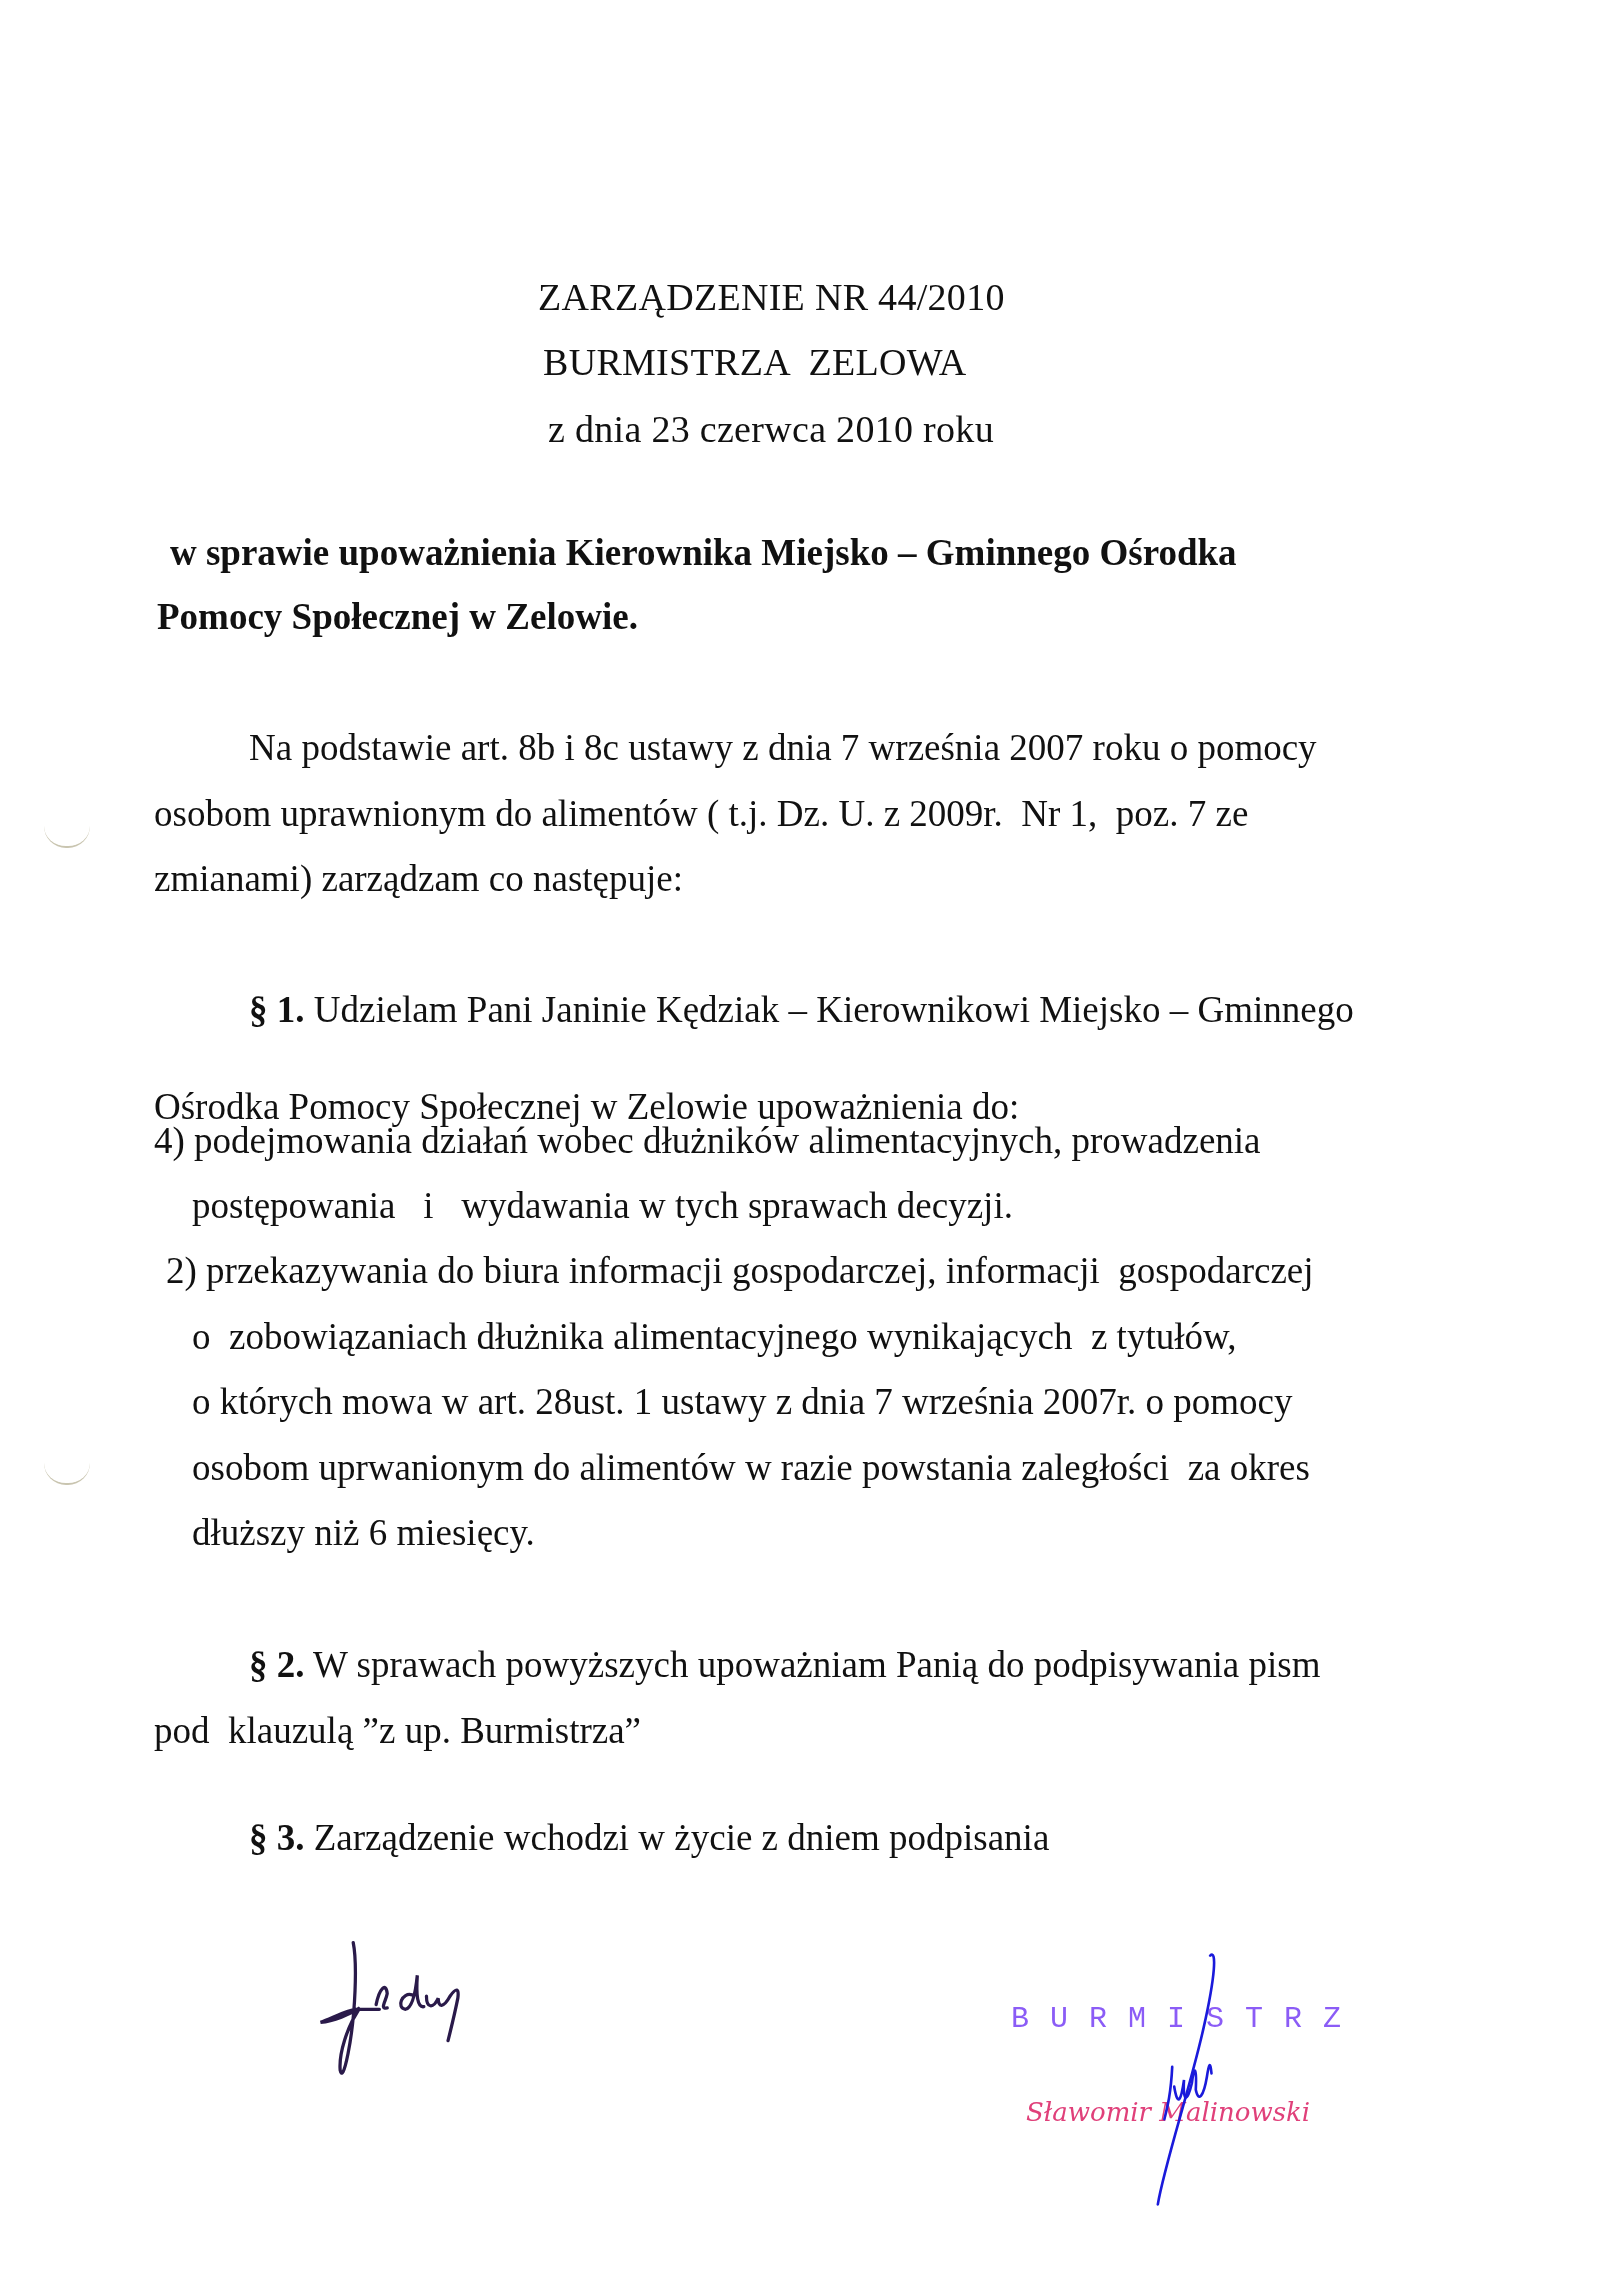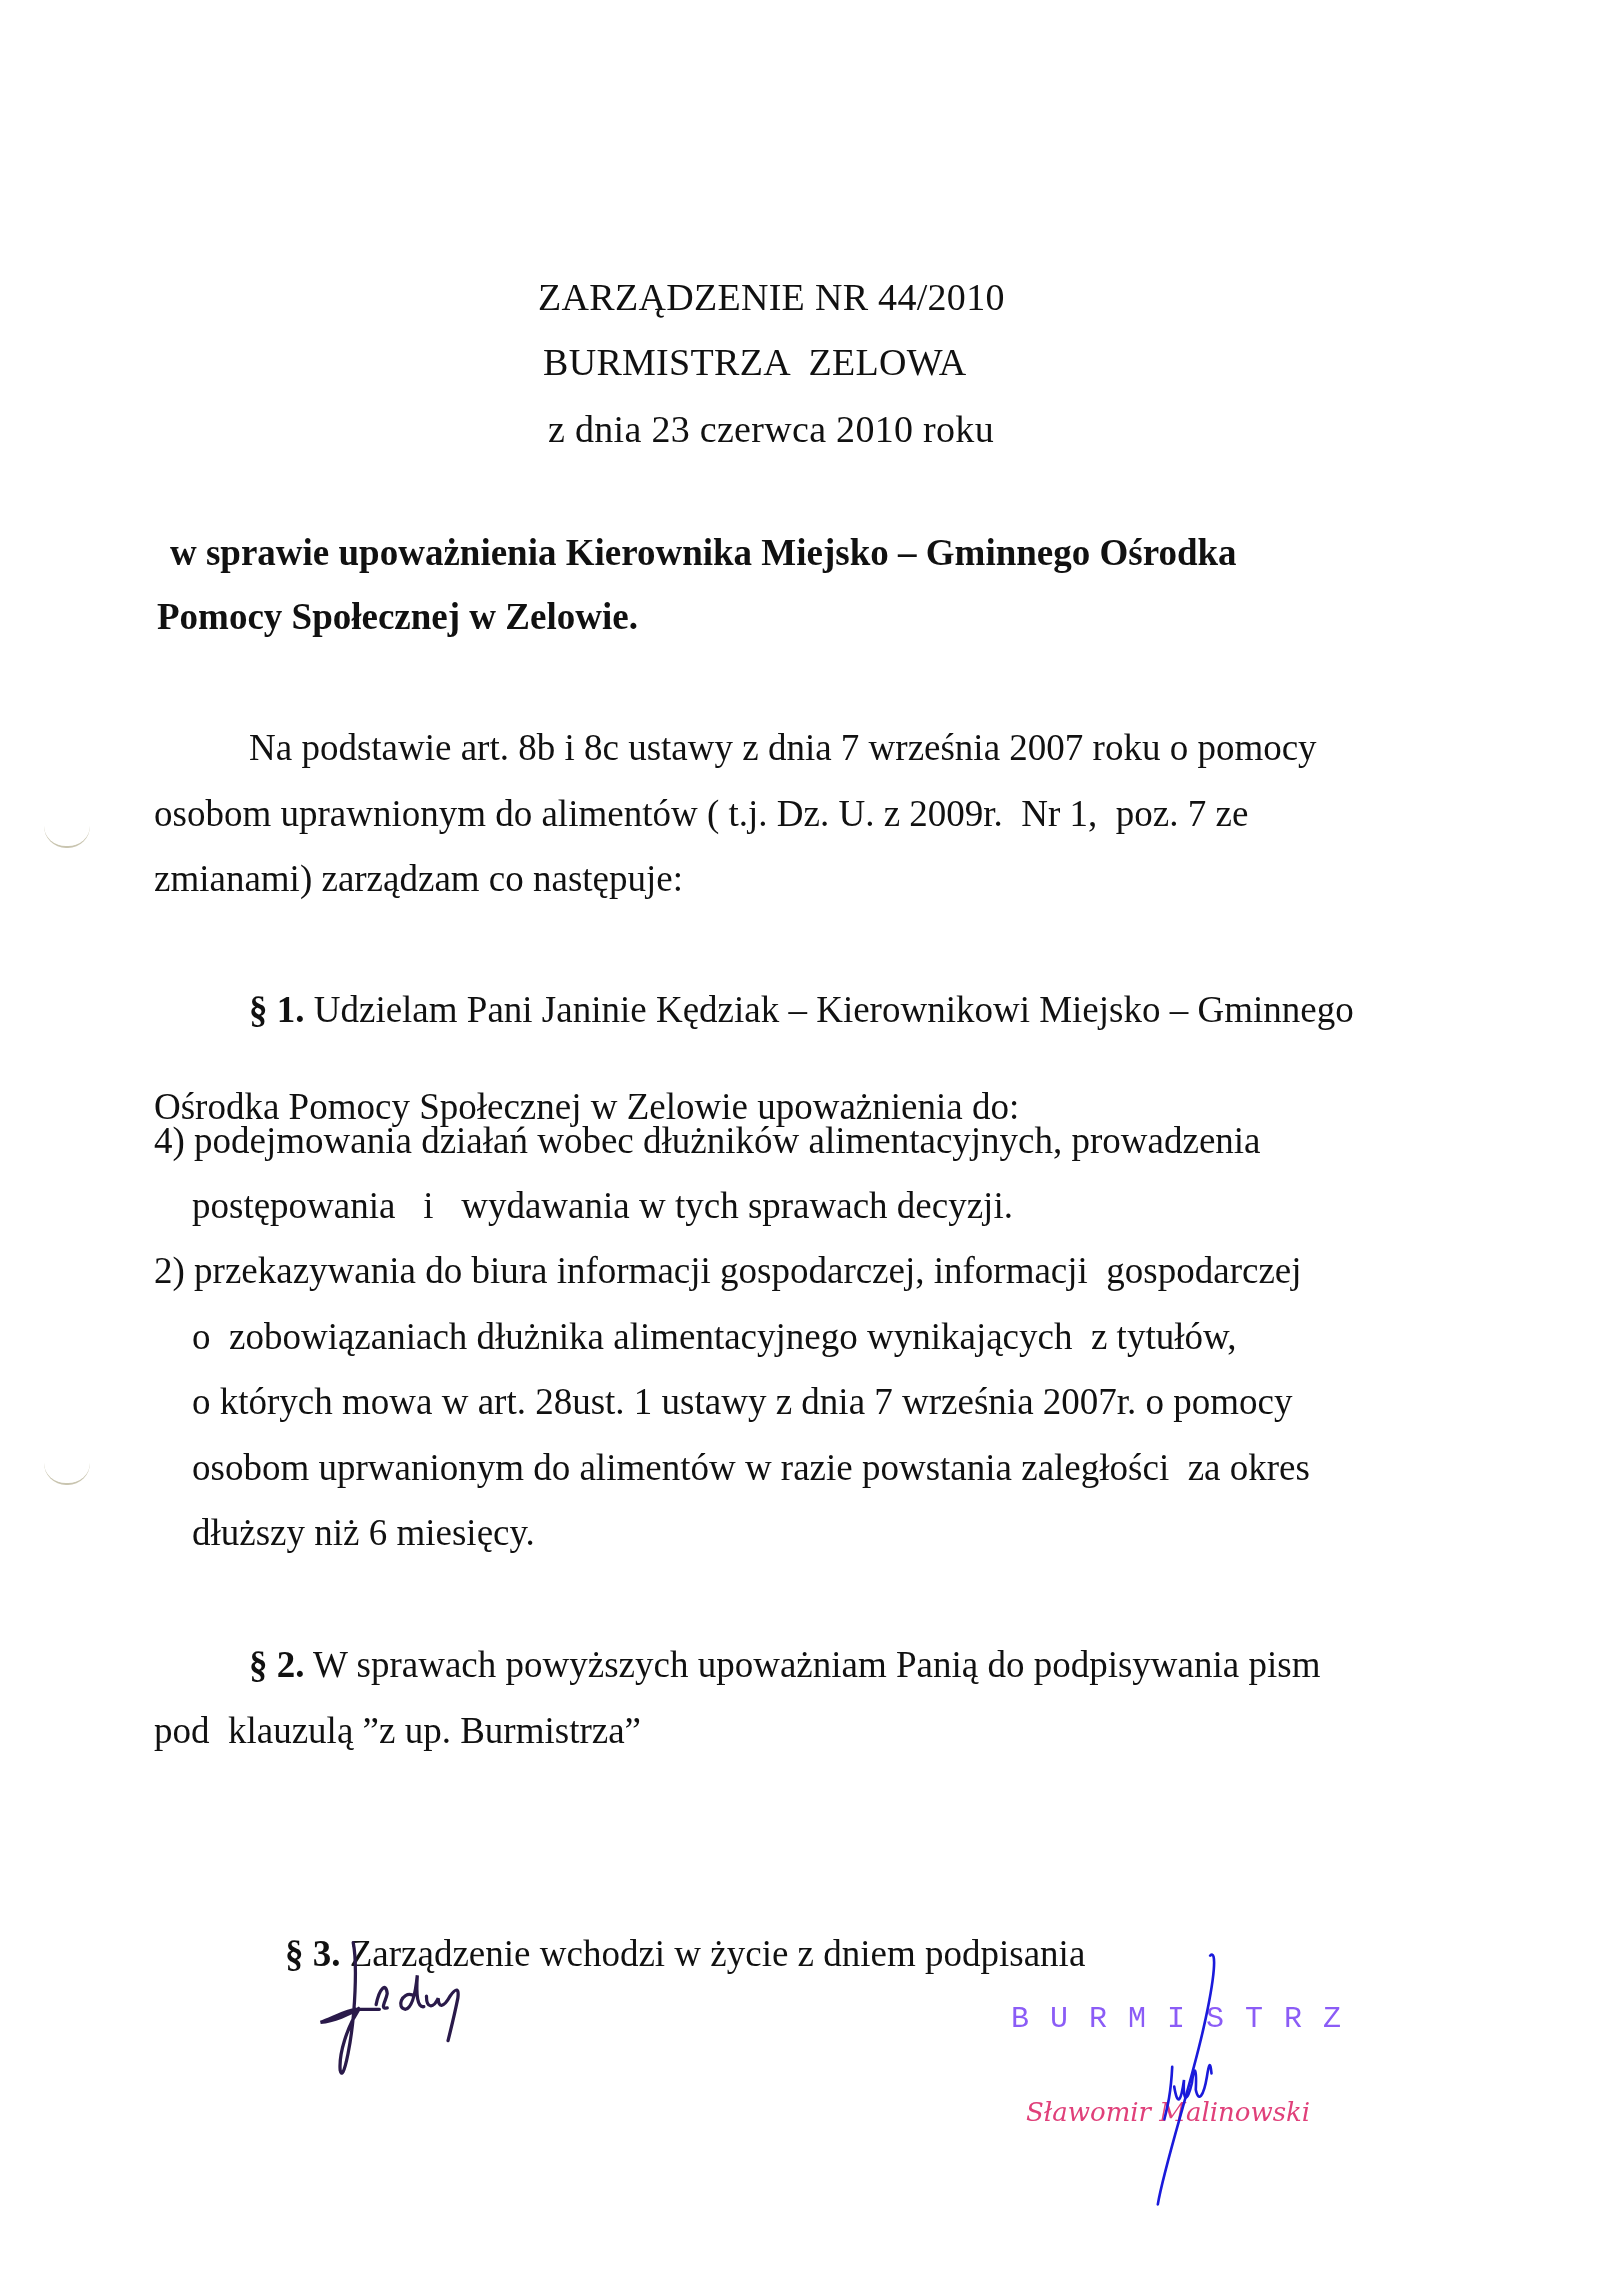--- a/index.html
+++ b/index.html
@@ -29,30 +29,30 @@
 <div class="abs body" style="left:249px; top:726px;">Na podstawie art. 8b i 8c ustawy z dnia 7 września 2007 roku o pomocy</div>
 <div class="abs body" style="left:154px; top:792px;">osobom uprawnionym do alimentów ( t.j. Dz. U. z 2009r.  Nr 1,  poz. 7 ze</div>
 <div class="abs body" style="left:154px; top:857px;">zmianami) zarządzam co następuje:</div>
 
 <div class="abs body" style="left:249px; top:988px;"><span class="b">§ 1.</span><span> Udzielam Pani Janinie Kędziak – Kierownikowi Miejsko – Gminnego</span></div>
 <div class="abs body" style="left:154px; top:1053px;margin-top:32px;">Ośrodka Pomocy Społecznej w Zelowie upoważnienia do:</div>
 
 <div class="abs body" style="left:154px; top:1119px;">4) podejmowania działań wobec dłużników alimentacyjnych, prowadzenia</div>
 <div class="abs body" style="left:192px; top:1184px;">postępowania   i   wydawania w tych sprawach decyzji.</div>
 
-<div class="abs body" style="left:154px; top:1249px;text-align:center;">2) przekazywania do biura informacji gospodarczej, informacji  gospodarczej</div>
+<div class="abs body" style="left:166px; top:1249px;text-align:center;">2) przekazywania do biura informacji gospodarczej, informacji  gospodarczej</div>
 <div class="abs body" style="left:192px; top:1315px;">o  zobowiązaniach dłużnika alimentacyjnego wynikających  z tytułów,</div>
 <div class="abs body" style="left:192px; top:1380px;">o których mowa w art. 28ust. 1 ustawy z dnia 7 września 2007r. o pomocy</div>
 <div class="abs body" style="left:192px; top:1446px;">osobom uprwanionym do alimentów w razie powstania zaległości  za okres</div>
 <div class="abs body" style="left:192px; top:1511px;">dłuższy niż 6 miesięcy.</div>
 
 <div class="abs body" style="left:249px; top:1643px;"><span class="b">§ 2.</span><span> W sprawach powyższych upoważniam Panią do podpisywania pism</span></div>
 <div class="abs body" style="left:154px; top:1709px;">pod  klauzulą ”z up. Burmistrza”</div>
 
-<div class="abs body" style="left:249px; top:1932px;margin-left:36px;"><span class="b">§ 3.</span><span> Zarządzenie wchodzi w życie z dniem podpisania</span></div>
+<div class="abs body" style="left:249px; top:1816px;"><span class="b">§ 3.</span><span> Zarządzenie wchodzi w życie z dniem podpisania</span></div>
 
 <div class="mark" style="left:44px; top:826px;"></div>
 <div class="mark" style="left:44px; top:1463px;"></div>
 
 <svg style="left:314px; top:1936px;" width="170" height="157" viewBox="0 0 260 240">
   <path d="M60 10 C 66 40, 64 120, 52 180 C 46 210, 42 215, 40 205 C 38 180, 50 140, 70 110 C 55 120, 30 130, 10 132 C 30 125, 55 110, 72 112 L 100 112" fill="none" stroke="#2a1a4a" stroke-width="5" stroke-linecap="round"></path>
   <path d="M95 105 C 100 80, 110 70, 112 88 C 110 100, 100 112, 112 110" fill="none" stroke="#2a1a4a" stroke-width="5" stroke-linecap="round"></path>
   <path d="M150 90 C 135 85, 125 110, 140 112 C 150 110, 155 90, 158 60 C 156 90, 158 110, 168 108" fill="none" stroke="#2a1a4a" stroke-width="5" stroke-linecap="round"></path>
   <path d="M172 92 C 172 110, 182 112, 190 95 C 190 110, 198 110, 208 92 C 218 78, 222 80, 220 95 C 215 120, 210 140, 205 160" fill="none" stroke="#2a1a4a" stroke-width="5" stroke-linecap="round"></path>
 </svg>

